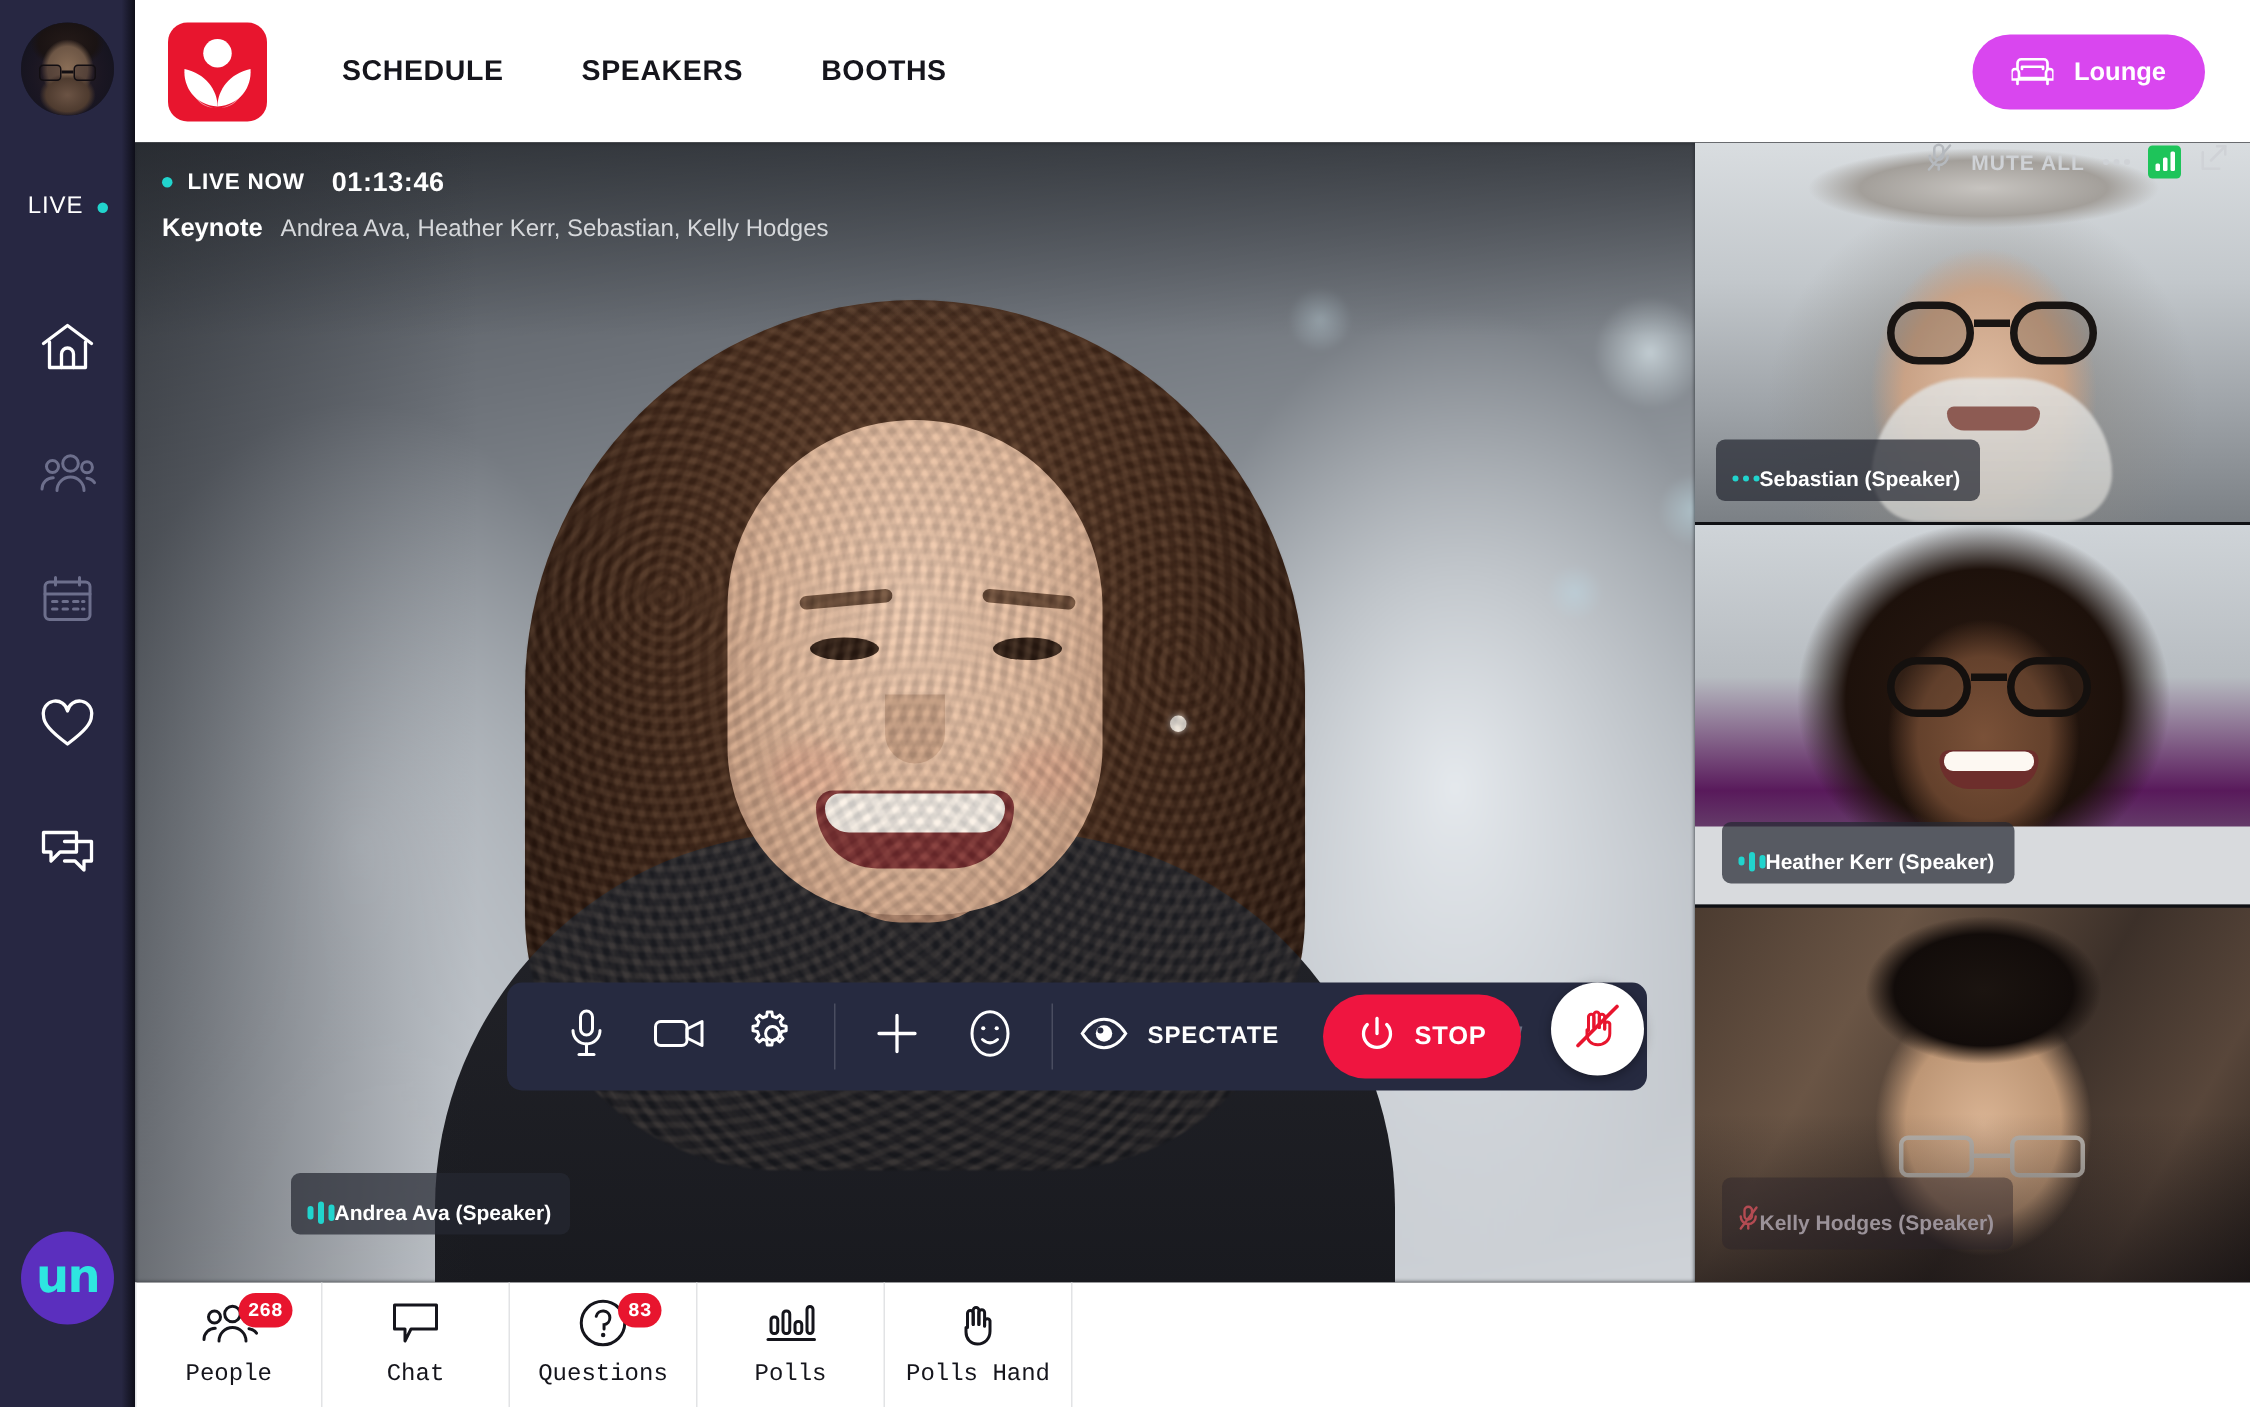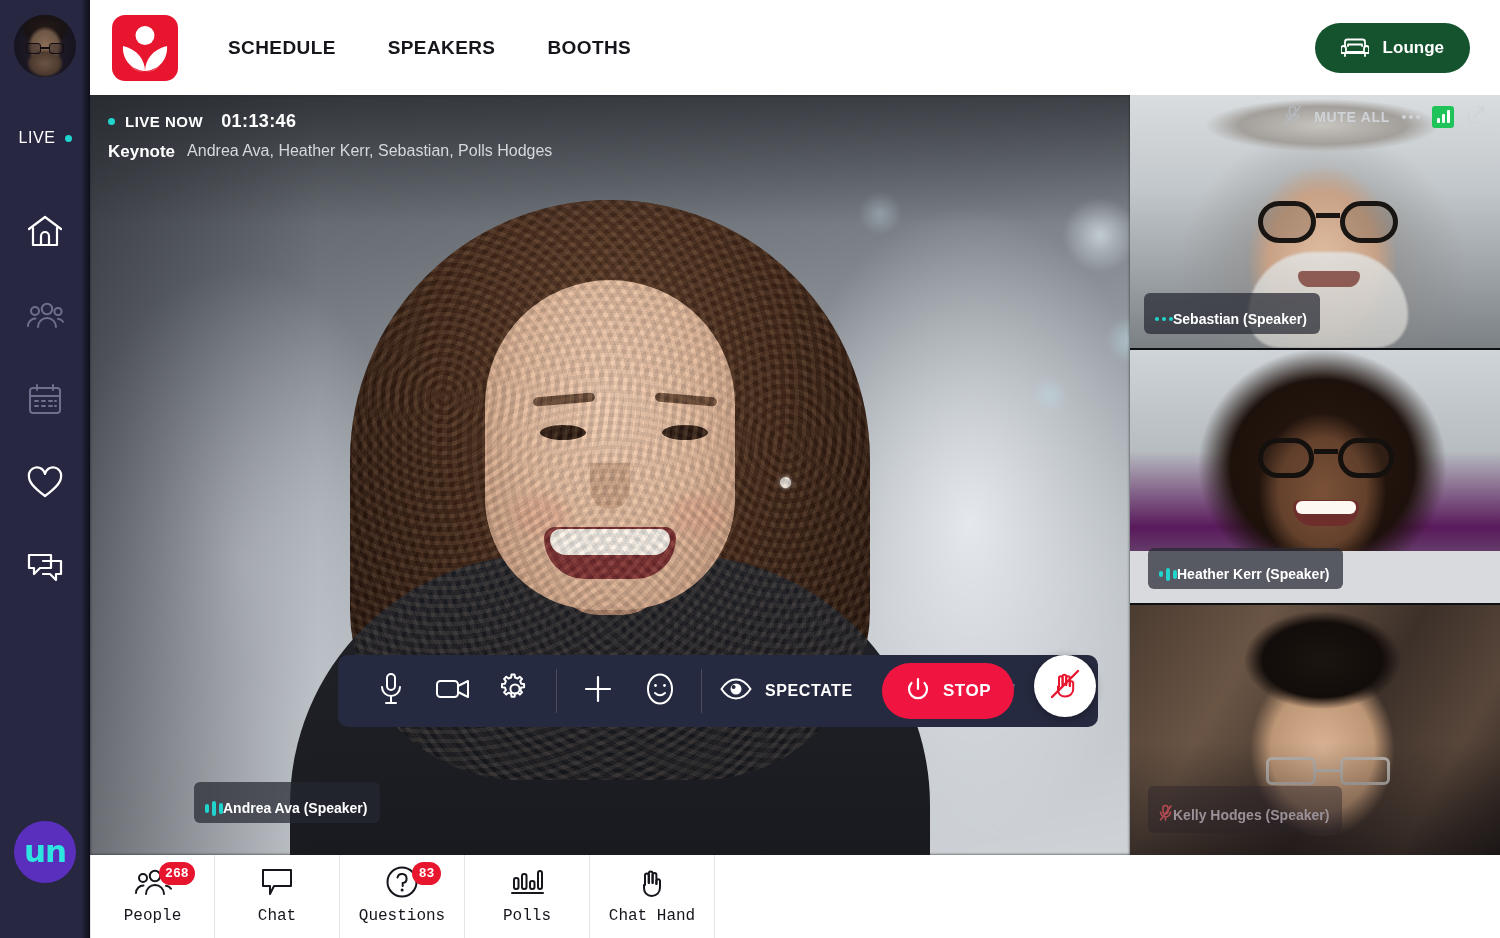--- a/index.html
+++ b/index.html
@@ -99,21 +99,21 @@
   .brand-logo svg { position: absolute; left: 9px; top: 27px; }
 
   .nav { display: flex; align-items: center; margin-left: 50px; }
   .nav a {
     color: #15151c; font-size: 19px; font-weight: bold; letter-spacing: 0.4px;
     text-decoration: none; margin-right: 52px; cursor: pointer;
   }
 
   .lounge-btn {
     position: absolute; right: 30px; top: 23px;
-    height: 50px; padding: 0 26px; border-radius: 25px; background: #14532d;
+    height: 50px; padding: 0 26px; border-radius: 25px; background: #d946ef;
     display: flex; align-items: center; gap: 14px; cursor: pointer; border: none;
   }
   .lounge-btn .lbl { color: #fff; font-size: 17px; font-weight: bold; }
 
   
   #stage {
     position: absolute; left: 90px; top: 95px; width: 1040px; height: 760px;
     overflow: hidden; background: #2b2e33;
   }
   #stage .bg {
@@ -182,21 +182,21 @@
   #stage .cheek { position: absolute; top: 400px; width: 54px; height: 40px; border-radius: 50%; background: rgba(221,150,128,0.32); filter: blur(6px); }
   #stage .cheek.l { left: 424px; }
   #stage .cheek.r { left: 580px; }
   #stage .earring { position: absolute; left: 690px; top: 382px; width: 11px; height: 11px; border-radius: 50%; background: #e9e4dd; box-shadow: 0 0 4px rgba(255,255,255,0.7); }
 
   
   .live-overlay { position: absolute; left: 18px; top: 16px; }
   .live-row1 { display: flex; align-items: center; gap: 10px; }
   .live-row1 .lbl { color: #fff; font-size: 15px; font-weight: bold; letter-spacing: 0.5px; }
   .live-row1 .time { color: #fff; font-size: 18px; font-weight: bold; letter-spacing: 0.4px; margin-left: 8px; }
-  .live-row2 { margin-top: 10px; display: flex; align-items: flex-start; gap: 12px; }
+  .live-row2 { margin-top: 10px; display: flex; align-items: flex-end; gap: 12px; }
   .live-row2 .kind { color: #fff; font-size: 17px; font-weight: bold; }
   .live-row2 .who { color: #d6d8db; font-size: 16px; }
 
   
   .name-pill {
     position: absolute; display: flex; align-items: center; 
     background: rgba(38,40,50,0.72); border-radius: 6px; padding: 18px 13px 7px 11px;
   }
   .name-pill .nm { color: #fff; font-size: 14px; font-weight: bold; white-space: nowrap; }
   .name-pill.dim { background: rgba(40,34,40,0.42); }
@@ -272,21 +272,21 @@
       radial-gradient(ellipse 86px 104px at 52% 58%, #d9b393 0%, #bd9675 60%, rgba(0,0,0,0) 84%),
       linear-gradient(120deg, #4b3b30 0%, #6a5545 28%, #3c3029 58%, #58463a 80%, #2e2520 100%);
   }
   .t3 .glasses { position: absolute; left: 136px; top: 152px; width: 124px; height: 30px; }
   .t3 .glasses i { position: absolute; top: 0; width: 50px; height: 28px; border: 3px solid #b9b3ac; border-radius: 6px; }
   .t3 .glasses i.l { left: 0; } .t3 .glasses i.r { right: 0; }
   .t3 .glasses b { position: absolute; left: 50px; top: 12px; width: 24px; height: 3px; background: #b9b3ac; }
   .t3 .shade { position: absolute; inset: 0; background: linear-gradient(to bottom, rgba(12,10,14,0.0) 55%, rgba(12,10,14,0.55) 100%); }
 
   .thumb-topbar {
-    position: absolute; right: 14px; top: 10px;
+    position: absolute; right: 14px; top: 0;
     display: flex; align-items: center; gap: 12px; z-index: 5;
   }
   .thumb-topbar .mute-lbl { color: #cfd2d6; font-size: 14px; font-weight: bold; letter-spacing: 0.7px; }
   .dots3 { display: flex; gap: 3px; cursor: pointer; }
   .dots3 i { width: 4px; height: 4px; border-radius: 50%; background: #cfd2d6; }
   .sig { width: 22px; height: 22px; border-radius: 3px; background: #1ec45a; display: flex; align-items: flex-end; justify-content: center; gap: 2px; padding-bottom: 5px; cursor: pointer; }
   .sig i { width: 3px; background: #fff; border-radius: 1px; }
 
   
   #bottombar {
@@ -435,21 +435,21 @@
     <div class="bg2"></div>
 
     <div class="live-overlay">
       <div class="live-row1">
         <span class="dot-cyan"></span>
         <span class="lbl">LIVE NOW</span>
         <span class="time">01:13:46</span>
       </div>
       <div class="live-row2">
         <span class="kind">Keynote</span>
-        <span class="who">Andrea Ava, Heather Kerr, Sebastian, Polls Hodges</span>
+        <span class="who">Andrea Ava, Heather Kerr, Sebastian, Kelly Hodges</span>
       </div>
     </div>
 
     <div class="name-pill" style="left:104px; bottom:32px;">
       <span class="lvl">
           <i style="height:9px"></i>
           <i style="height:15px"></i>
           <i style="height:11px"></i>
         </span>
       <span class="nm">Andrea Ava (Speaker)</span>
@@ -707,17 +707,17 @@
       <div class="ic">
         <span>
           <svg width="32" height="34" viewBox="0 0 32 34" fill="none" stroke="#15151c" stroke-width="2" stroke-linecap="round" stroke-linejoin="round">
             <path d="M9 20 V10.5 a1.9 1.9 0 0 1 3.8 0 V18"></path>
             <path d="M12.8 18 V8.5 a1.9 1.9 0 0 1 3.8 0 V18"></path>
             <path d="M16.6 18 V10 a1.9 1.9 0 0 1 3.8 0 V19"></path>
             <path d="M20.4 19 v-3.5 a1.9 1.9 0 0 1 3.6 0 V22.5 c0 5 -3.6 8.5 -8.3 8.5 c-4.7 0 -7.7 -3.5 -7.7 -8 v-3"></path>
           </svg>
         </span>
       </div>
-      <span class="lbl">Chat Hand</span>
+      <span class="lbl">Polls Hand</span>
     </div>
   </div>
 
 </div>
 
 </body></html>

